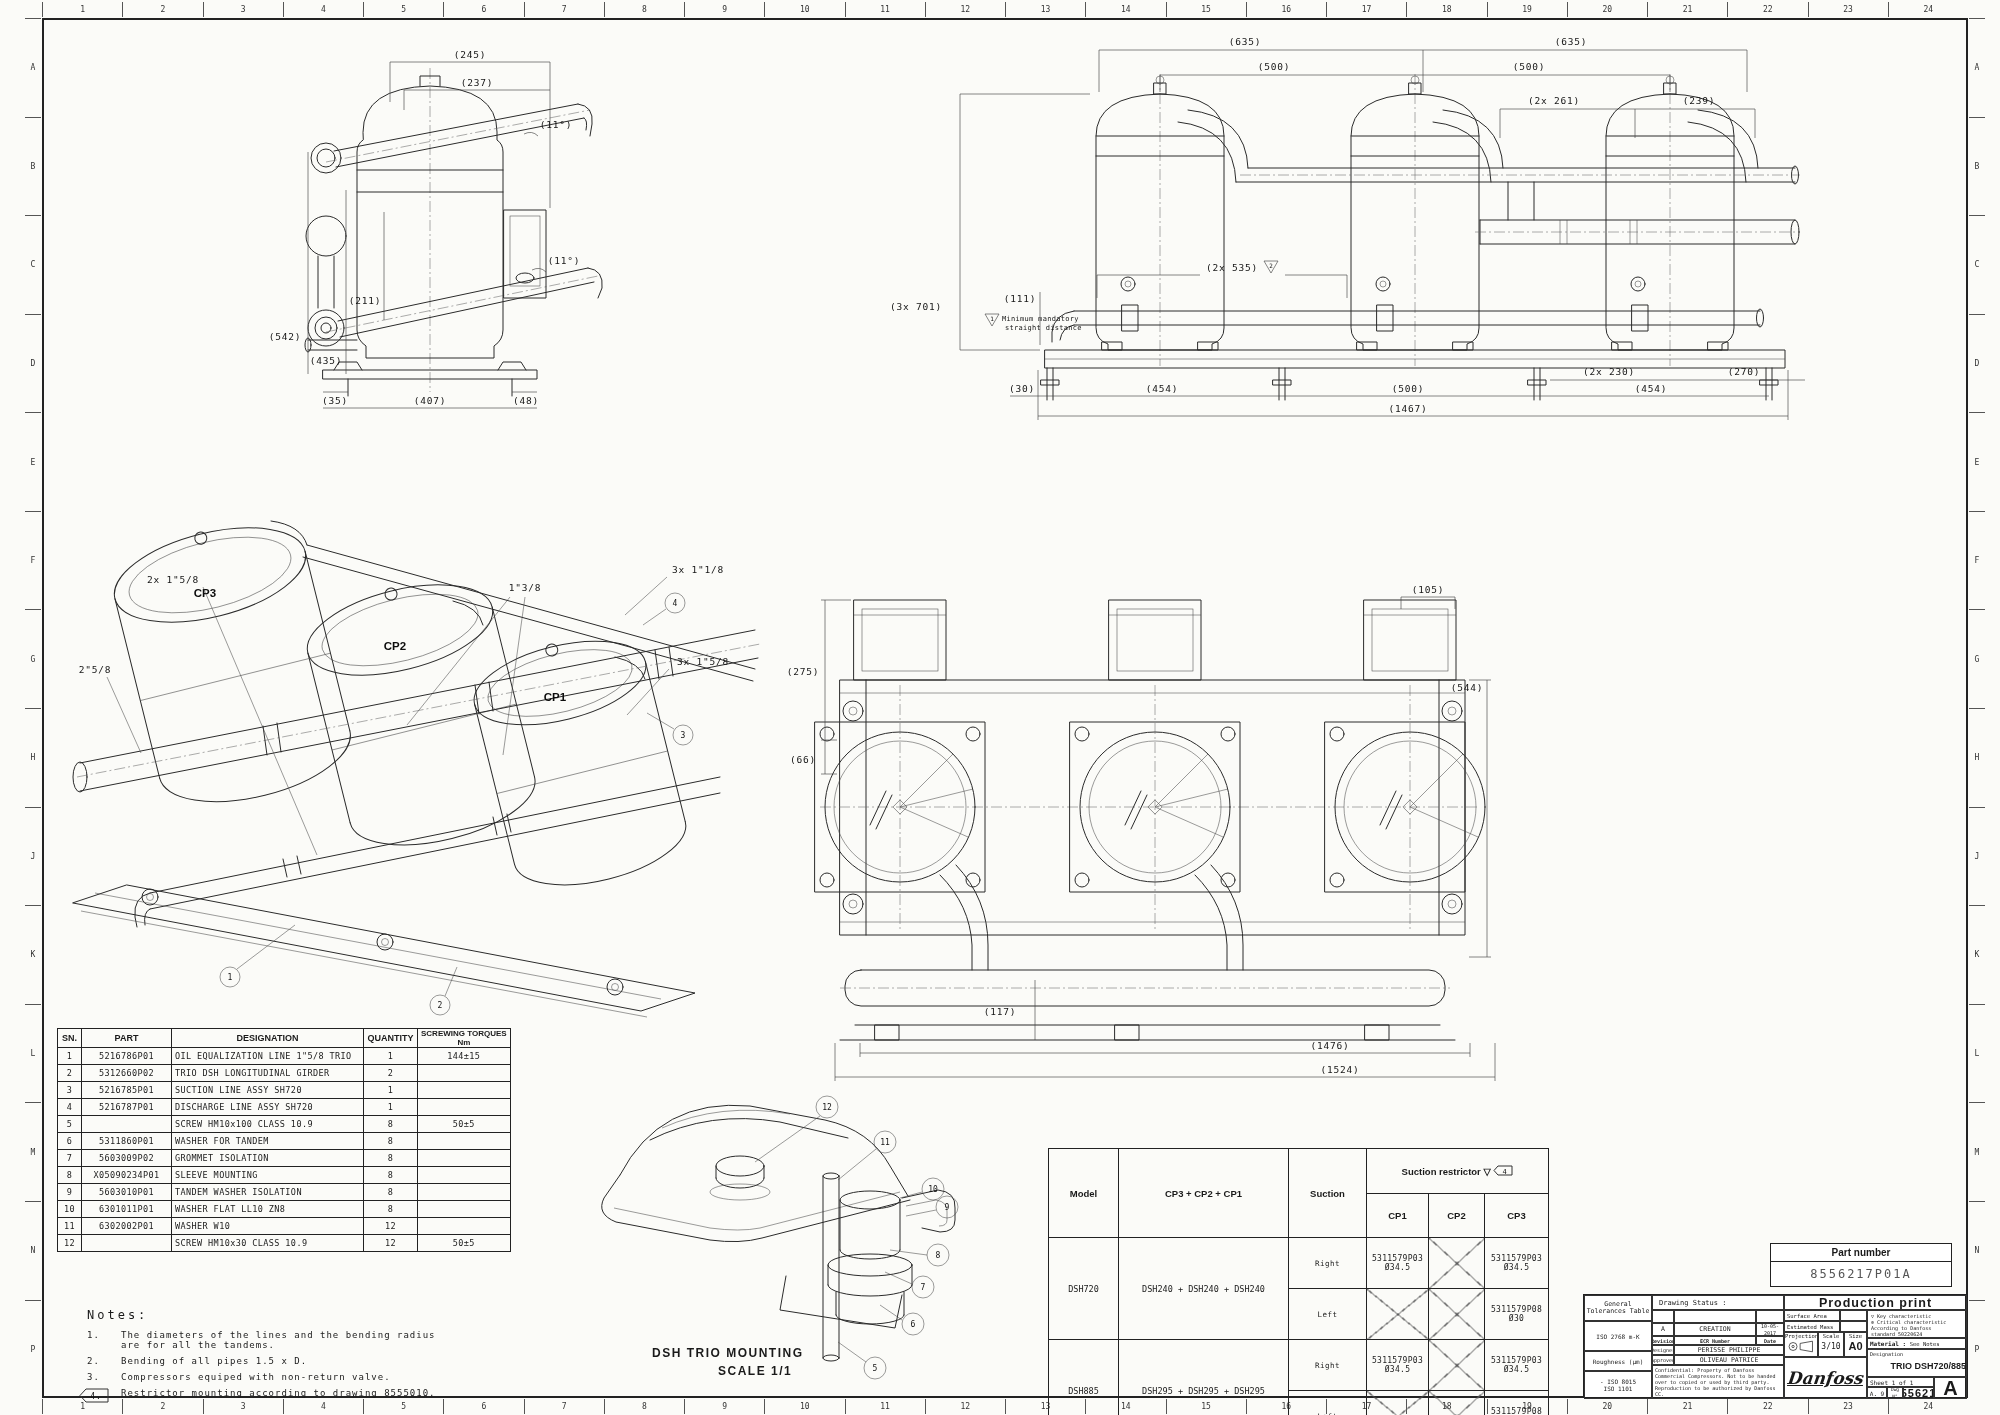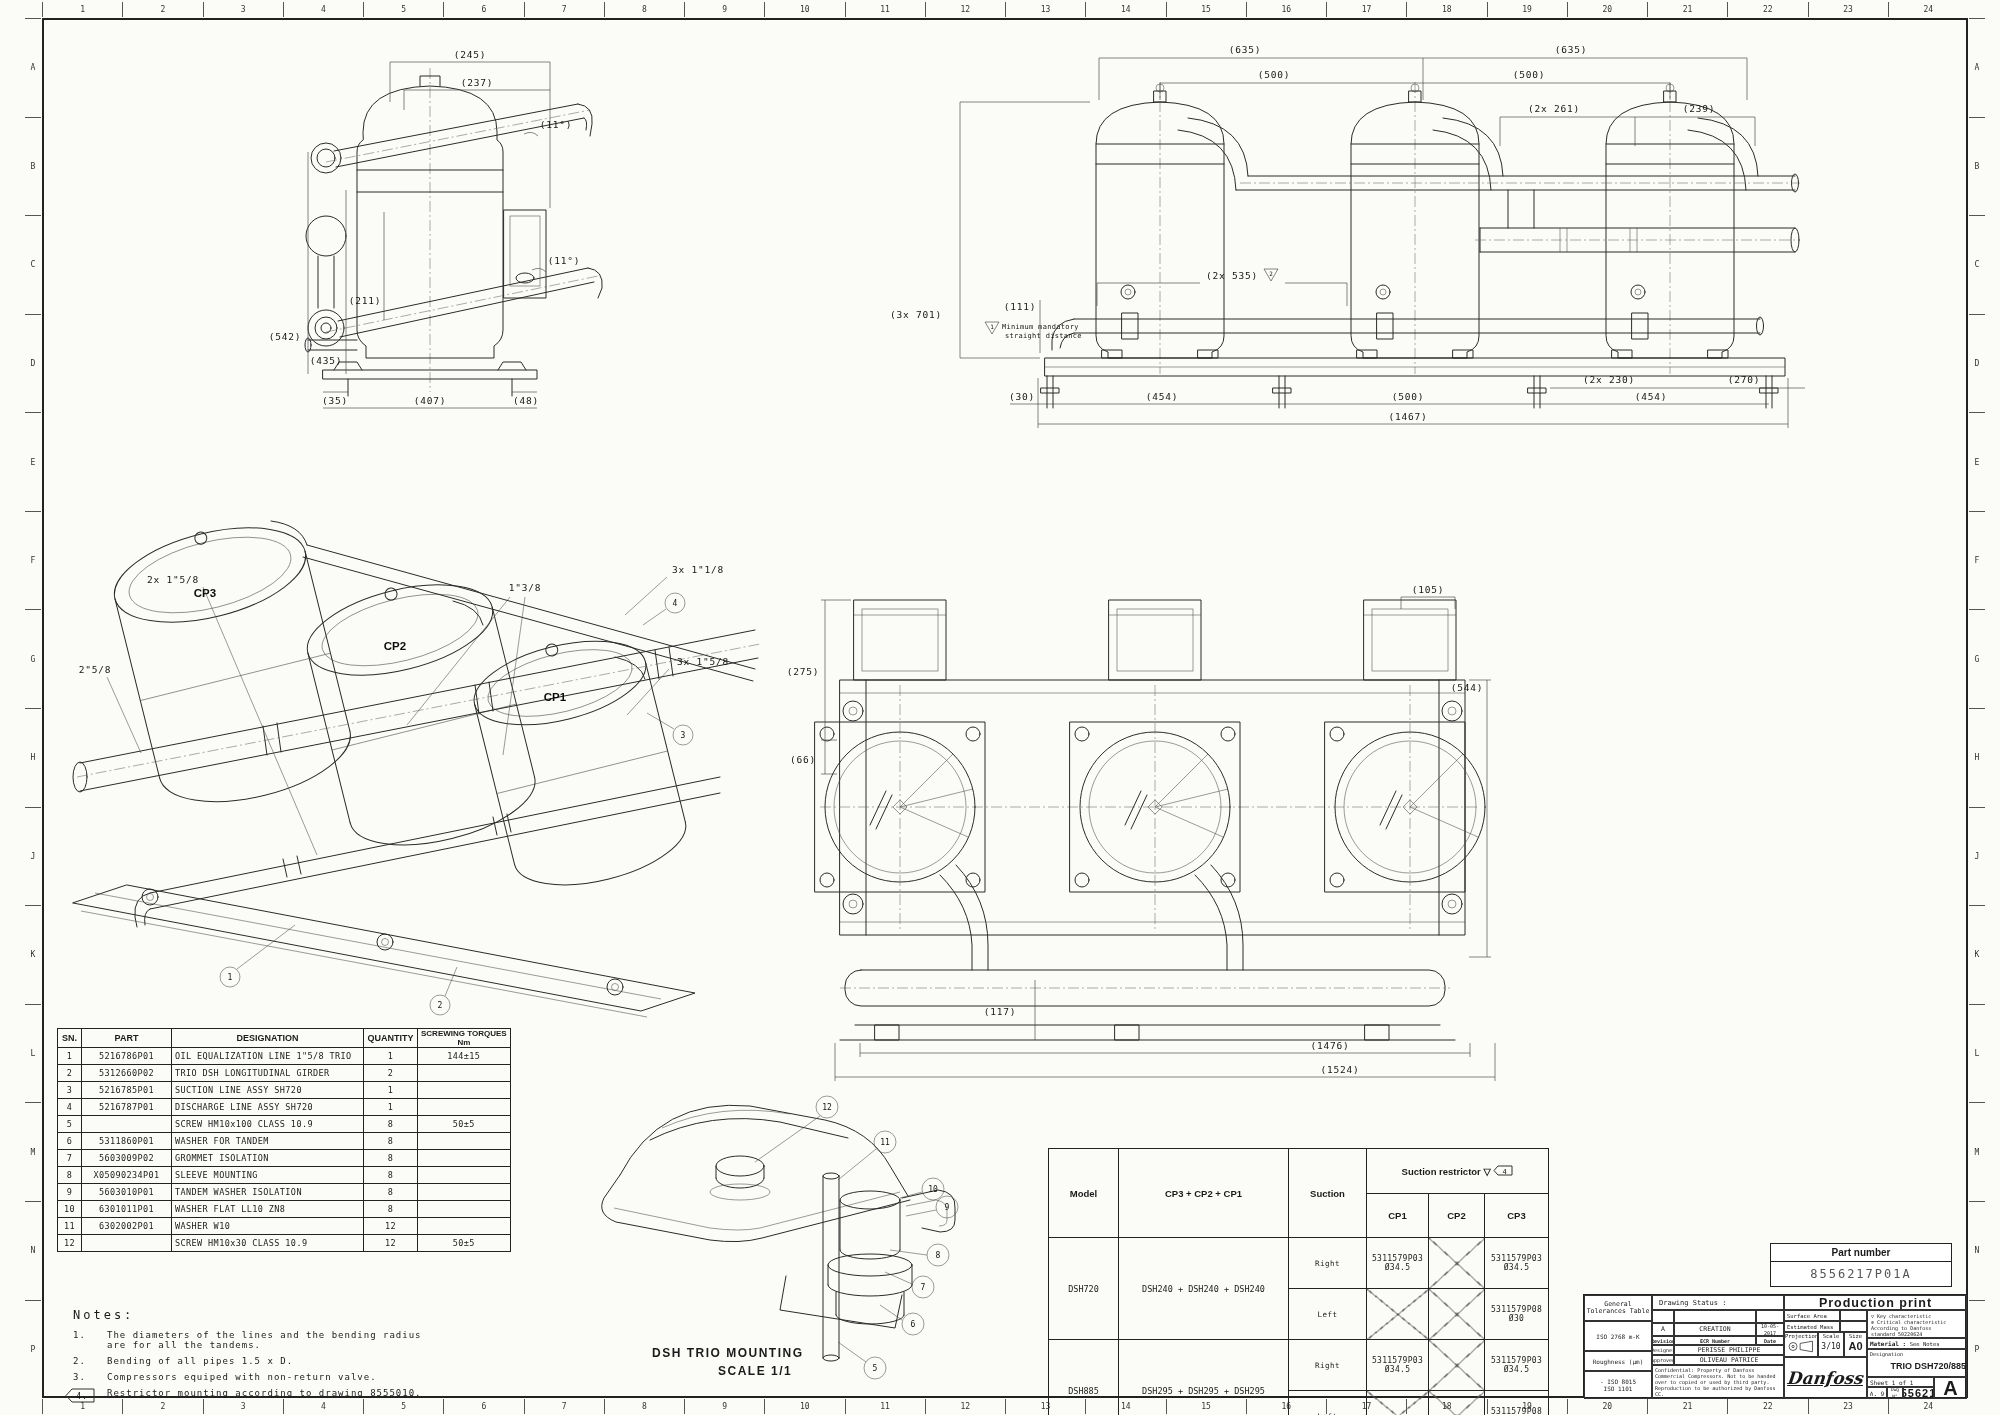--- a/index.html
+++ b/index.html
@@ -26,21 +26,21 @@
   text.cp{font:bold 11.5px "Liberation Sans",sans-serif;fill:#0d0d0d;stroke:none;text-anchor:middle;}
   text.co{font:8px "DejaVu Sans Mono",monospace;fill:#111;stroke:none;text-anchor:middle;}
   text.fg{font:6px "DejaVu Sans Mono",monospace;fill:#111;stroke:none;text-anchor:middle;}
   
   table.bom{position:absolute;left:57px;top:1028px;border-collapse:collapse;table-layout:fixed;background:transparent;}
   table.bom th,table.bom td{border:1px solid #222;font:8.5px "DejaVu Sans Mono",monospace;letter-spacing:.4px;padding:0 3px;height:16px;white-space:nowrap;overflow:hidden;}
   table.bom th{font:bold 9px "Liberation Sans",sans-serif;text-align:center;letter-spacing:0;margin-left:16px;}
   table.bom td.ctr{text-align:center;}
   .torq-hd{font:bold 8px "Liberation Sans",sans-serif;line-height:9px;text-align:center;}
   
-  .notes{position:absolute;left:45px;top:1308px;font:9px "DejaVu Sans Mono",monospace;letter-spacing:1px;padding-left:28px;}
+  .notes{position:absolute;left:59px;top:1308px;font:9px "DejaVu Sans Mono",monospace;letter-spacing:1px;padding-left:28px;}
   .notes .ttl{font-size:12px;letter-spacing:3px;margin-bottom:8px;}
   .note-row{display:flex;margin-top:6px;align-items:flex-start;}
   .note-num{width:34px;flex:0 0 34px;}
   .note-flag{position:relative;left:-8px;}
   
   table.model{position:absolute;left:1048px;top:1148px;border-collapse:collapse;table-layout:fixed;}
   table.model th,table.model td{border:1px solid #222;font:8.5px "DejaVu Sans Mono",monospace;text-align:center;padding:16px 2px;overflow:hidden;white-space:nowrap;}
   table.model th{font:bold 9.5px "Liberation Sans",sans-serif;}
   table.model td.sm{font-size:7.5px;letter-spacing:.5px;}
   table.model td.pp{font-size:8px;line-height:9px;letter-spacing:.3px;}
@@ -219,21 +219,21 @@
         <text class="dim" x="207" y="264">(211)</text>
         <text class="dim" x="398" y="88">(11°)</text>
         <text class="dim" x="406" y="224">(11°)</text>
         <text class="dim" x="177" y="364">(35)</text>
         <text class="dim" x="272" y="364">(407)</text>
         <text class="dim" x="368" y="364">(48)</text>
       </g>
     </svg>
   </div>
 
-  <div class="view" style="left:860px;top:36px;width:950px;height:410px">
+  <div class="view" style="left:860px;top:28px;width:950px;height:410px">
     <svg width="950" height="410" viewBox="0 0 950 410">
       <g>
         <line class="cl" x1="300" y1="46" x2="300" y2="338"></line>
         <path class="ln" d="M236 108 Q236 68 300 66 Q364 68 364 108 L364 300 Q364 312 352 316 L352 322 L248 322 L248 316 Q236 312 236 300 Z"></path>
         <line class="ln" x1="236" y1="108" x2="364" y2="108"></line>
           <line class="ln" x1="236" y1="128" x2="364" y2="128"></line>
         <rect class="ln" x="294" y="55" width="12" height="11"></rect>
           <circle class="thin" cx="300" cy="52" r="4"></circle>
         <circle class="ln" cx="268" cy="256" r="7"></circle>
           <circle class="thin" cx="268" cy="256" r="3"></circle>

